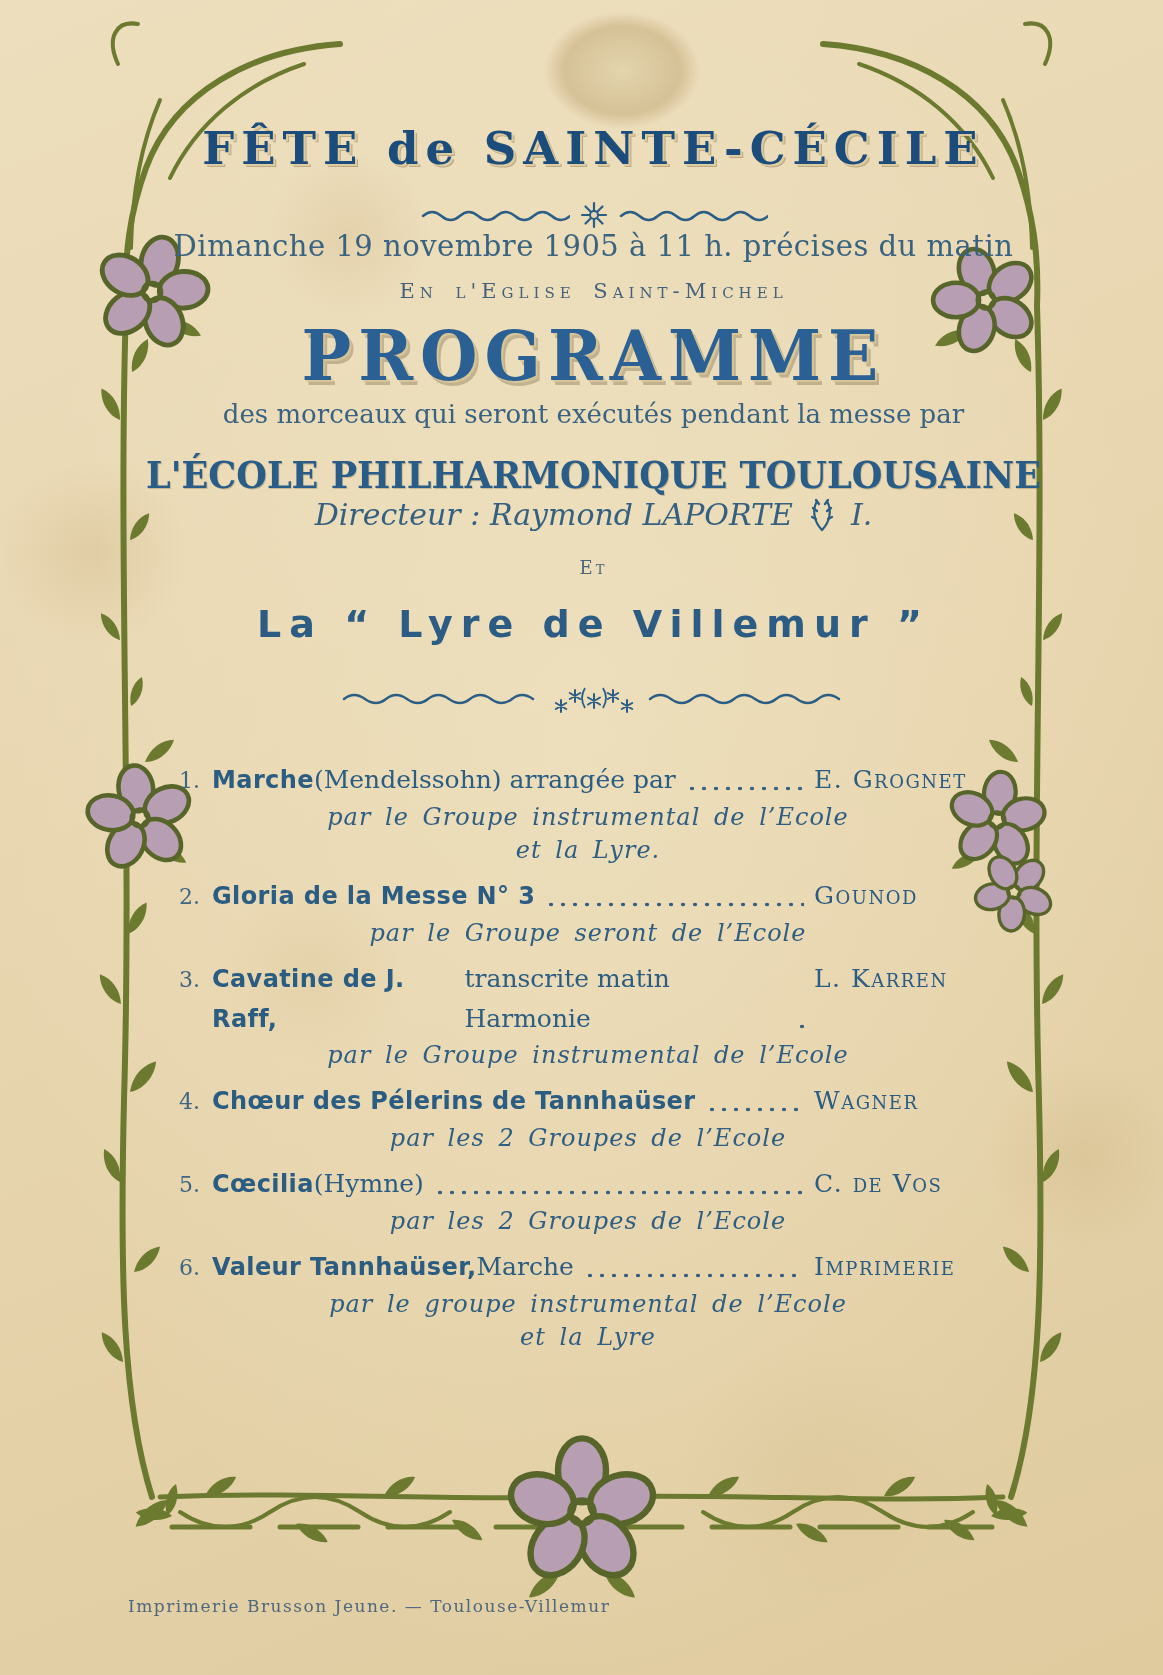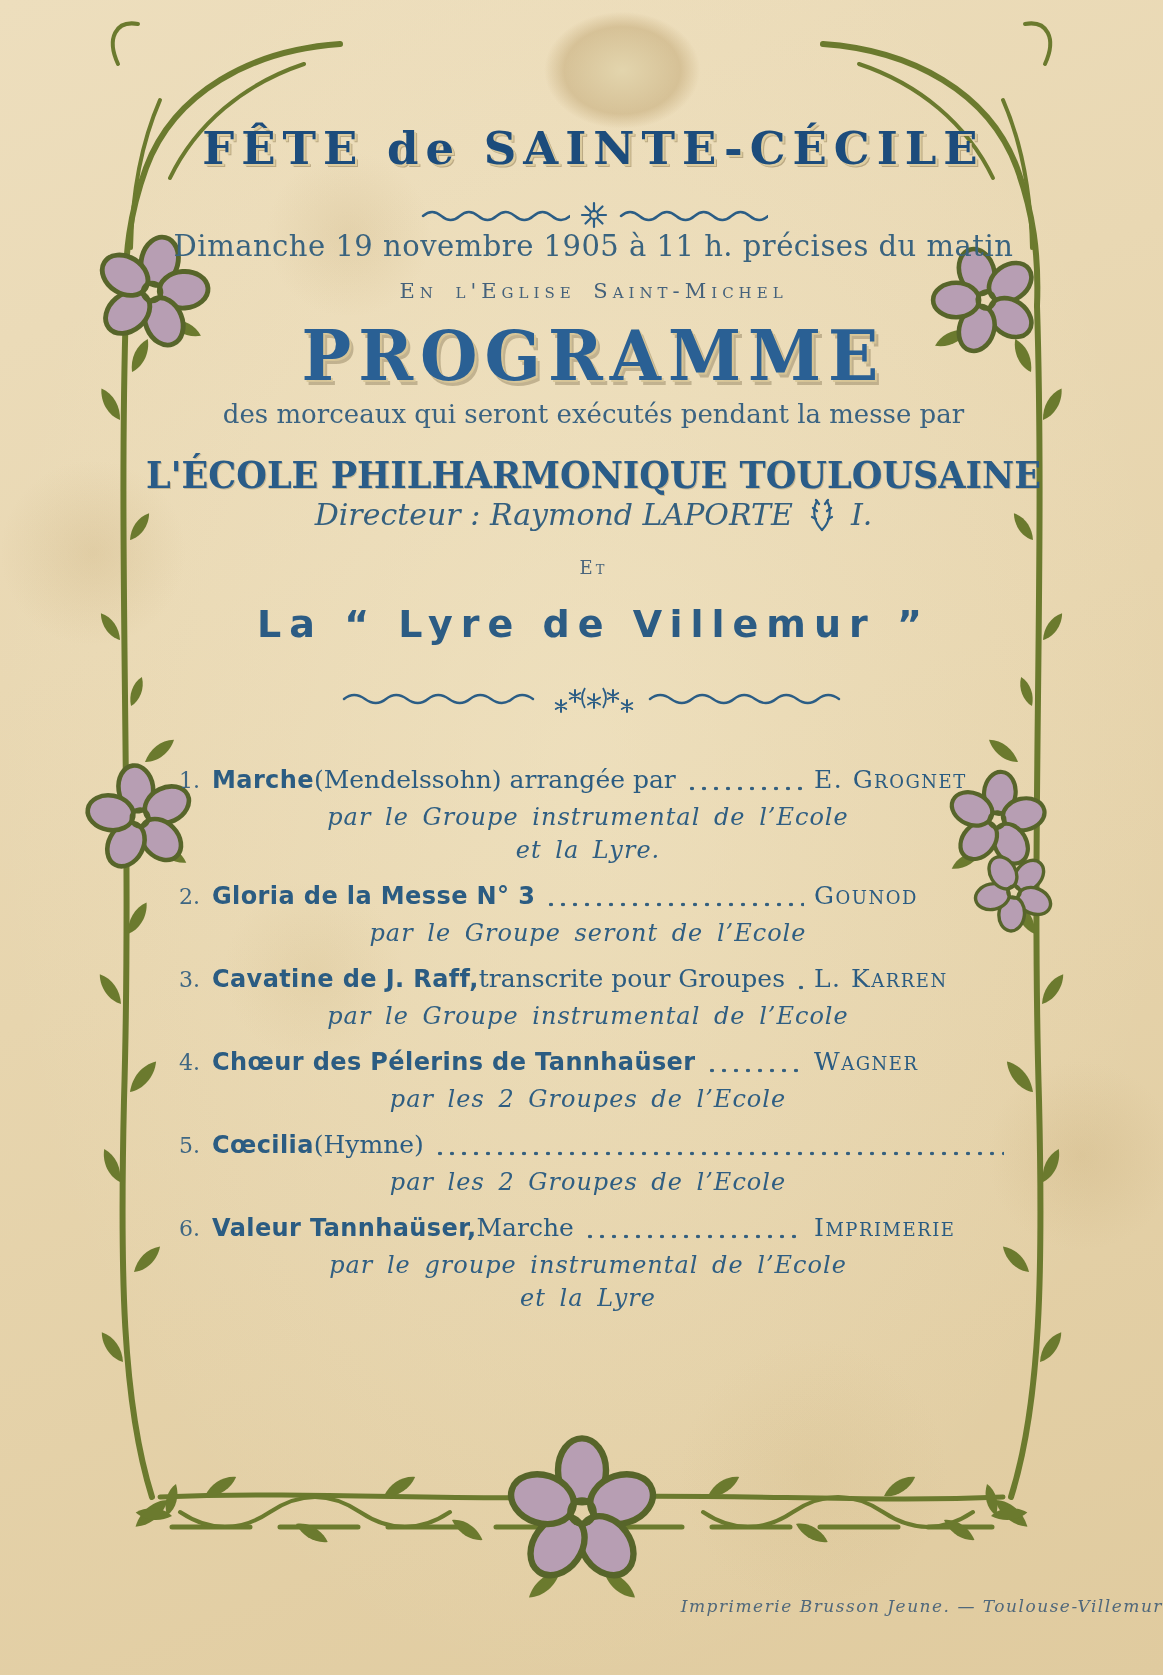--- a/index.html
+++ b/index.html
@@ -69,23 +69,23 @@
   .leader{
     flex:1;height:7px;margin:0 10px;align-self:flex-end;margin-bottom:9px;min-width:8px;
     background-image:radial-gradient(circle, #35607f 1.7px, rgba(53,96,127,0) 2.1px);
     background-size:12px 7px;background-repeat:repeat-x;background-position:left center;
   }
   .prog-composer{flex:none;width:200px;font-variant:small-caps;font-size:25px;letter-spacing:1.5px;color:#2b5c82;}
   .prog-sub{width:660px;margin-left:96px;text-align:center;font-style:italic;font-size:24px;
     letter-spacing:1px;word-spacing:5px;color:#2f5e82;line-height:33px;}
 
   .footer{
-    position:absolute;top:1596px;left:0;width:100%;text-align:right;
+    position:absolute;top:1596px;left:0;width:100%;text-align:left;
     padding-left:128px;box-sizing:border-box;
-    font-size:17px;letter-spacing:1.5px;color:#50687b;font-style:italic;
+    font-size:17px;letter-spacing:1.5px;color:#50687b;
   }
   .wave{display:block;}
 </style>
 </head>
 <body>
 
 <div class="page">
 
   <svg class="border-svg" viewBox="0 0 1163 1675" xmlns="http://www.w3.org/2000/svg" aria-hidden="true">
     <defs>
@@ -272,21 +272,21 @@
           <span class="prog-composer">Gounod</span>
         </div>
         <div class="prog-sub auto-hide">par le Groupe seront de l’Ecole</div>
 
       </div>
 
       <div class="prog-item">
         <div class="prog-row">
           <span class="prog-num">3.</span>
           <span class="prog-title-bold">Cavatine de J. Raff,</span>
-          <span class="prog-title-rest auto-hide"> transcrite pour Groupes</span>
+          <span class="prog-title-rest auto-hide"> transcrite matin Harmonie</span>
           <span class="leader"></span>
           <span class="prog-composer">L. Karren</span>
         </div>
         <div class="prog-sub auto-hide">par le Groupe instrumental de l’Ecole</div>
 
       </div>
 
       <div class="prog-item">
         <div class="prog-row">
           <span class="prog-num">4.</span>
@@ -298,20 +298,21 @@
         <div class="prog-sub auto-hide">par les 2 Groupes de l’Ecole</div>
 
       </div>
 
       <div class="prog-item">
         <div class="prog-row">
           <span class="prog-num">5.</span>
           <span class="prog-title-bold">Cœcilia</span>
           <span class="prog-title-rest auto-hide"> (Hymne)</span>
           <span class="leader"></span>
+          <span class="prog-composer">C. de Vos</span>
         </div>
         <div class="prog-sub auto-hide">par les 2 Groupes de l’Ecole</div>
 
       </div>
 
       <div class="prog-item">
         <div class="prog-row">
           <span class="prog-num">6.</span>
           <span class="prog-title-bold">Valeur Tannhaüser,</span>
           <span class="prog-title-rest auto-hide"> Marche</span>

